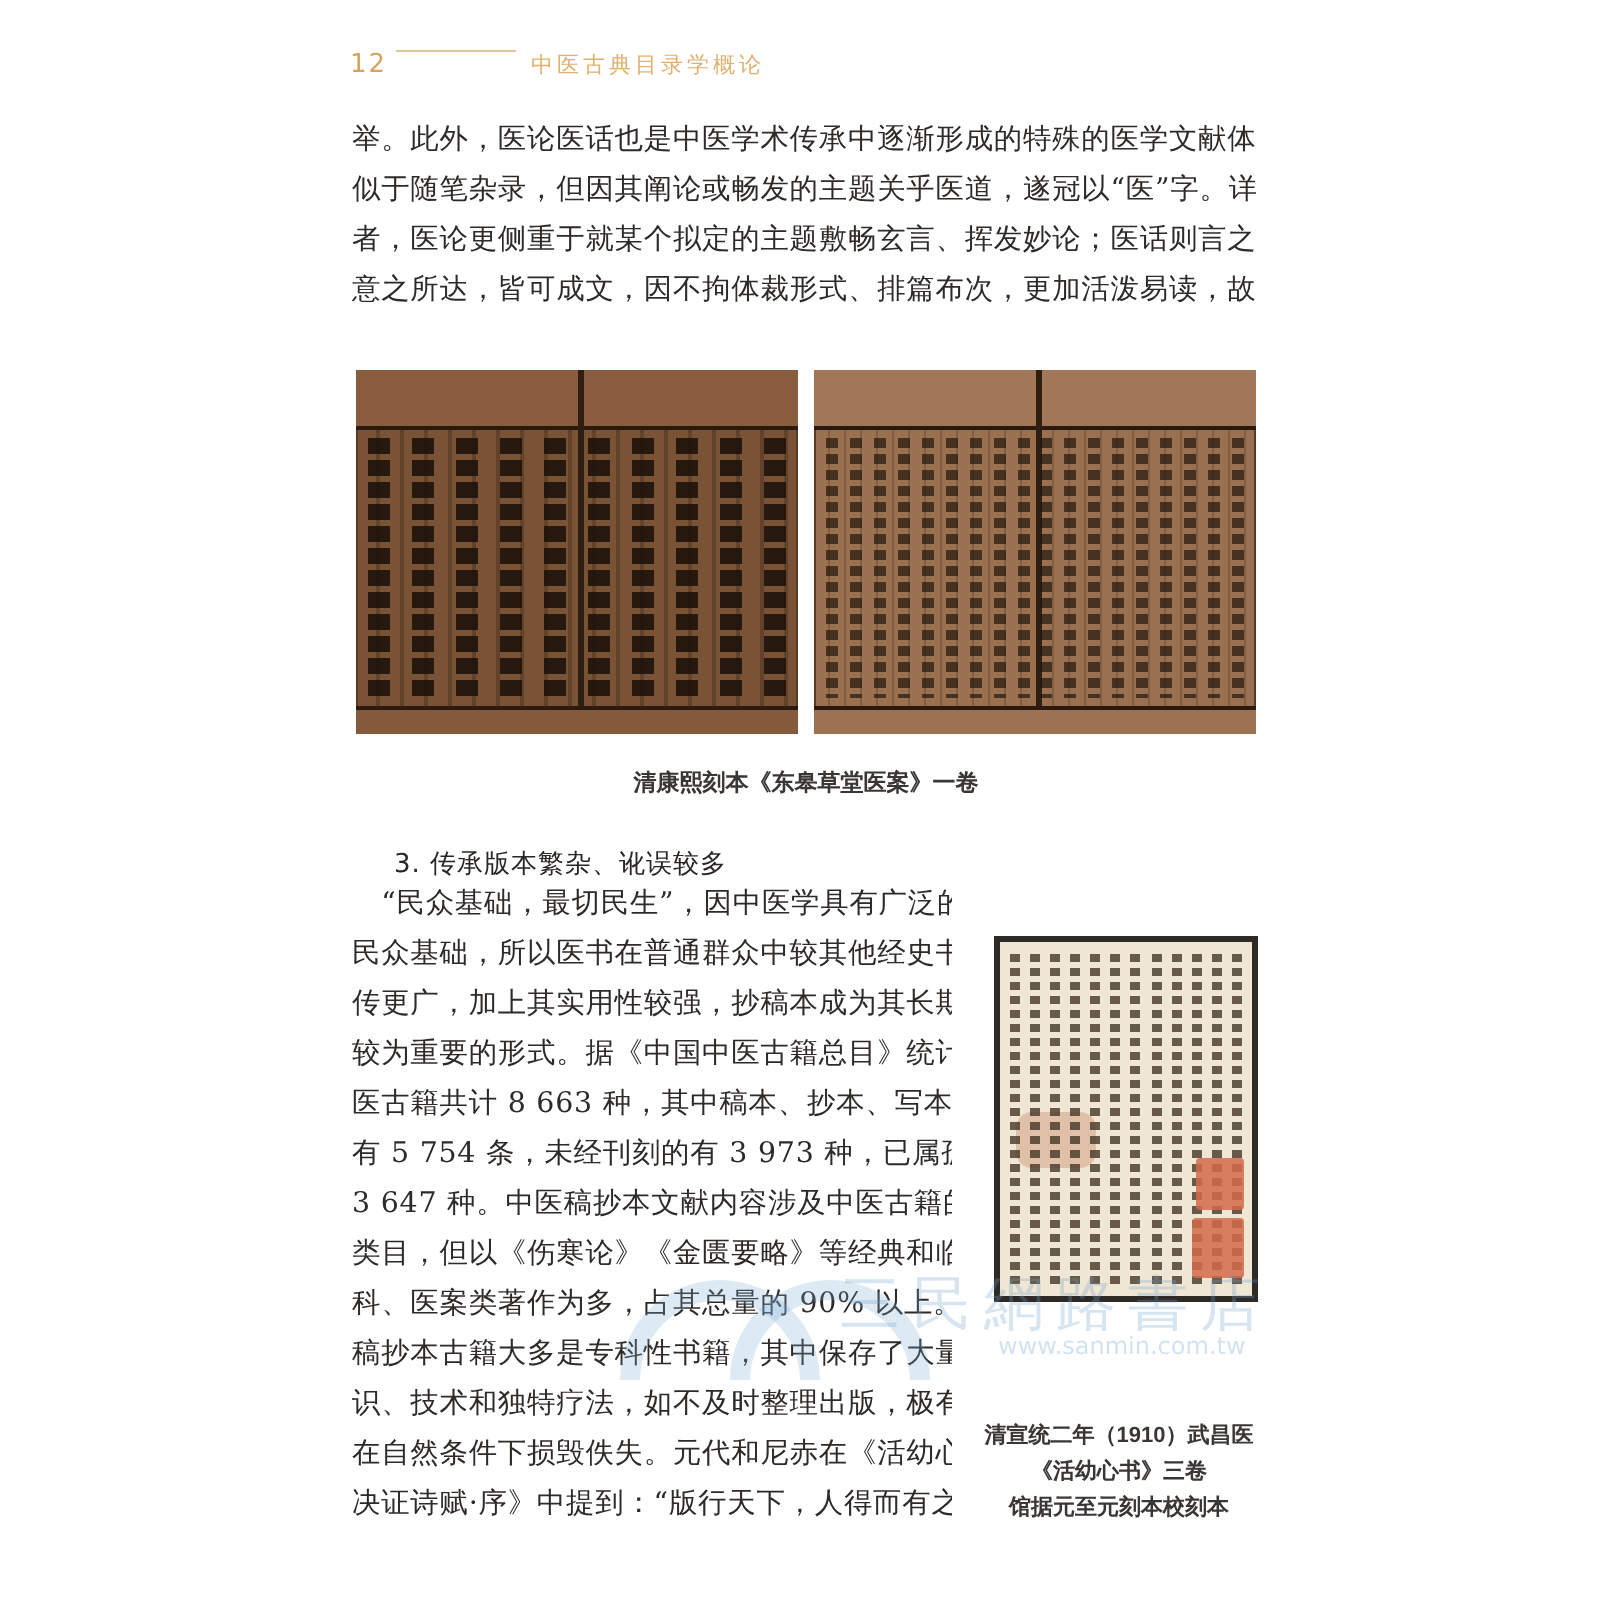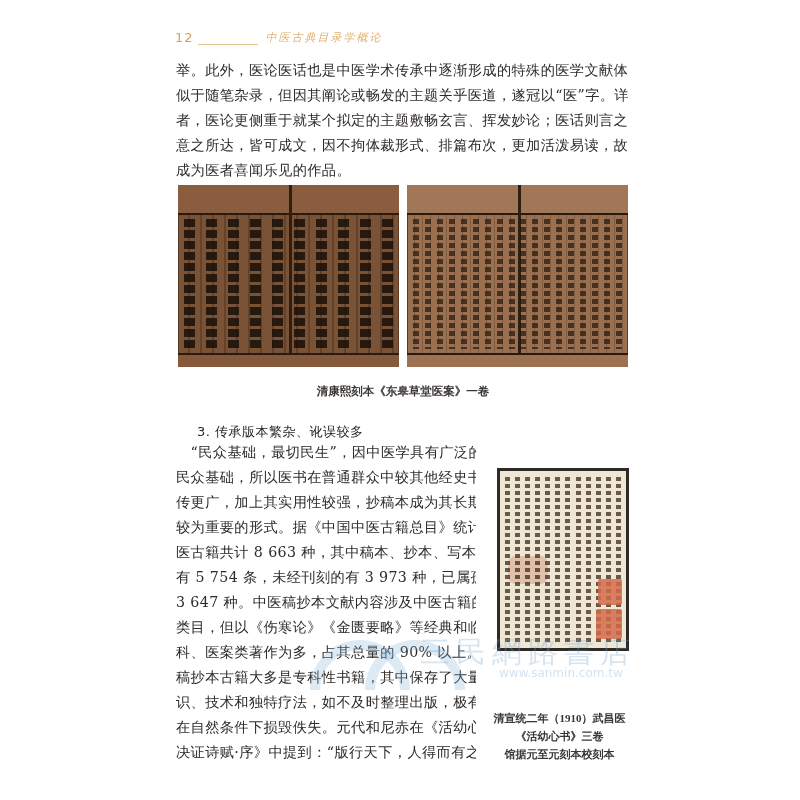--- a/index.html
+++ b/index.html
@@ -1,23 +1,23 @@
 <!DOCTYPE html>
 <html><head>
   <meta charset="utf-8">
   <style>
     html, body { margin: 0; padding: 0; }
     body {
       width: 800px; height: 800px; background: #ffffff; position: relative; overflow: hidden;
       font-family: "DejaVu Serif", "Liberation Serif", serif; color: #2a2624;
     }
-    .page-header { position: absolute; left: 175px; top: 25px; height: 20px; display: flex; align-items: flex-end; }
+    .page-header { position: absolute; left: 175px; top: 25px; height: 20px; display: flex; align-items: flex-start; }
     .page-number { font-family: "DejaVu Sans", sans-serif; font-size: 13px; color: #d9a25a; letter-spacing: 1px; }
     .header-rule { width: 60px; height: 1px; background: #e8c495; margin: 0 8px 0 4px; }
-    .header-title { font-family: "DejaVu Sans", sans-serif; font-size: 11px; color: #e0b071; letter-spacing: 2px; font-style: italic; }
+    .header-title { font-family: "DejaVu Sans", sans-serif; font-size: 11px; color: #e0b071; letter-spacing: 2px; }
 
     .para { position: absolute; font-size: 14.2px; line-height: 25px; color: #2e2a28; letter-spacing: 0.4px; text-align: justify; }
     .para-top { left: 176px; top: 58px; width: 452px; }
     .para-main { left: 176px; top: 440px; width: 300px; }
     .para-main .line, .para-top .line { display: block; white-space: nowrap; overflow: hidden; }
 
     .figure-top { position: absolute; left: 178px; top: 185px; width: 450px; height: 182px; display: flex; gap: 8px; }
     .book-scan { flex: 1; position: relative; background: #7a5236; overflow: hidden;
       background-image: repeating-linear-gradient(90deg, rgba(0,0,0,0) 0 10px, rgba(30,18,10,0.25) 10px 12px);
       box-shadow: inset 0 0 0 1px #5b3a24; }
@@ -25,21 +25,21 @@
       background-image: repeating-linear-gradient(90deg, rgba(0,0,0,0) 0 7px, rgba(40,25,15,0.22) 7px 8px); }
     .scan-top-band { position: absolute; left: 0; right: 0; top: 0; height: 28px; background: #8a5d3e; border-bottom: 2px solid #2a1a10; }
     .book-scan.light .scan-top-band { background: #a27757; }
     .scan-fold { position: absolute; top: 0; bottom: 0; left: 50%; width: 3px; background: #2f1e12; }
     .scan-bottom-band { position: absolute; left: 0; right: 0; bottom: 0; height: 12px; border-top: 2px solid #2a1a10; background: #855a3c; }
     .book-scan.light .scan-bottom-band { background: #9c7252; }
     .scan-columns { position: absolute; left: 6px; right: 6px; top: 34px; bottom: 18px; display: flex; justify-content: space-between; }
     .scan-col { width: 11px; background: repeating-linear-gradient(180deg, rgba(25,15,8,0.85) 0 8px, rgba(0,0,0,0) 8px 11px); }
     .book-scan.light .scan-col { width: 6px; background: repeating-linear-gradient(180deg, rgba(35,22,12,0.7) 0 5px, rgba(0,0,0,0) 5px 8px); }
 
-    .caption { position: absolute; font-family: Liberation Serif, serif; font-weight: bold; font-size: 11.5px; color: #3a3634; text-align: center; }
+    .caption { position: absolute; font-family: Liberation Sans, sans-serif; font-weight: bold; font-size: 11.5px; color: #3a3634; text-align: center; }
     .caption-top { left: 178px; top: 384px; width: 450px; }
     .caption-side { left: 482px; top: 677px; width: 155px; line-height: 18px; font-size: 11px; margin-top: 32px; }
     .caption-side span { display: block; }
 
     .section-heading { position: absolute; left: 197px; top: 423px; font-family: "DejaVu Sans", sans-serif; font-weight: normal; font-size: 13px; color: #2a2624; letter-spacing: 0.5px; }
 
     .figure-side { position: absolute; left: 497px; top: 468px; width: 132px; height: 183px; background: #efe6d4; border: 3px solid #2e2a26; box-sizing: border-box; overflow: hidden; }
     .side-columns { position: absolute; left: 5px; right: 5px; top: 6px; bottom: 6px; display: flex; flex-direction: row-reverse; justify-content: space-between; }
     .side-col { width: 5px; background: repeating-linear-gradient(180deg, rgba(70,55,40,0.8) 0 4px, rgba(0,0,0,0) 4px 7px); }
     .seal { position: absolute; width: 24px; height: 26px; background: #d46a4a; opacity: 0.85; border-radius: 2px; }
@@ -59,21 +59,20 @@
   <span class="page-number">12</span>
   <span class="header-rule"></span>
   <span class="header-title">中医古典目录学概论</span>
 </div>
 
 <div class="para para-top">
   <span class="line">举。此外，医论医话也是中医学术传承中逐渐形成的特殊的医学文献体裁，类</span>
   <span class="line">似于随笔杂录，但因其阐论或畅发的主题关乎医道，遂冠以“医”字。详究二</span>
   <span class="line">者，医论更侧重于就某个拟定的主题敷畅玄言、挥发妙论；医话则言之所及，</span>
   <span class="line">意之所达，皆可成文，因不拘体裁形式、排篇布次，更加活泼易读，故二者皆</span>
-  <span class="line">成为医者喜闻乐见的作品。</span>
 </div>
 
 <div class="figure-top">
   <div class="book-scan">
     <div class="scan-top-band"></div>
     <div class="scan-fold"></div>
     <div class="scan-columns">
       <div class="scan-col"></div>
         <div class="scan-col"></div>
         <div class="scan-col"></div>

